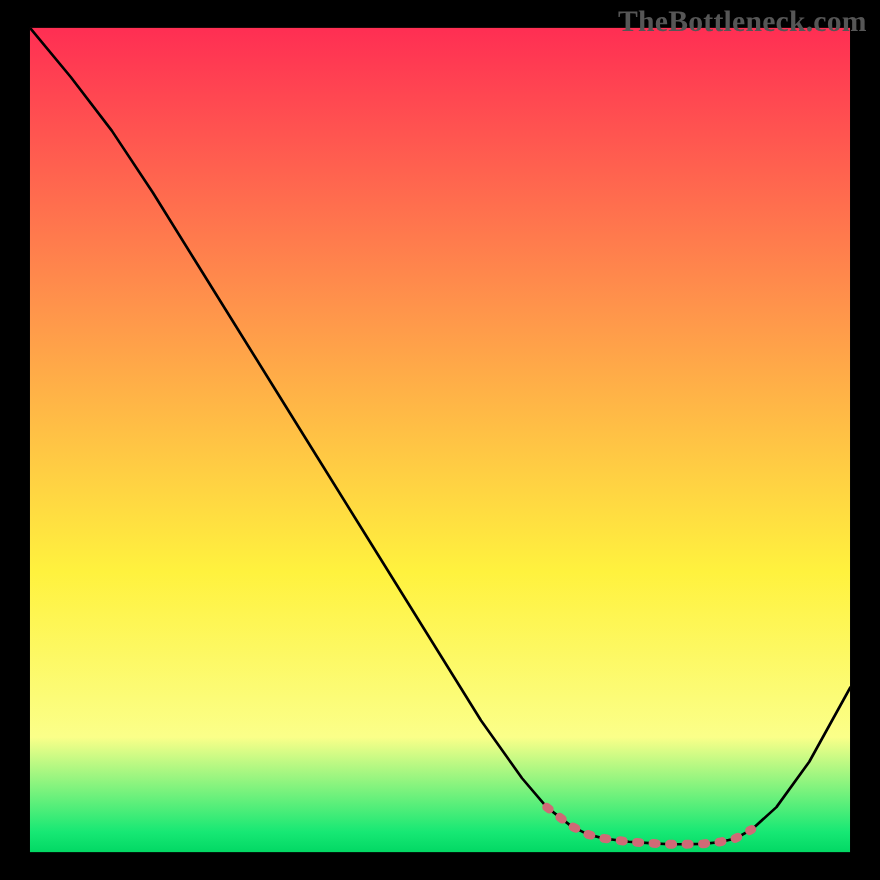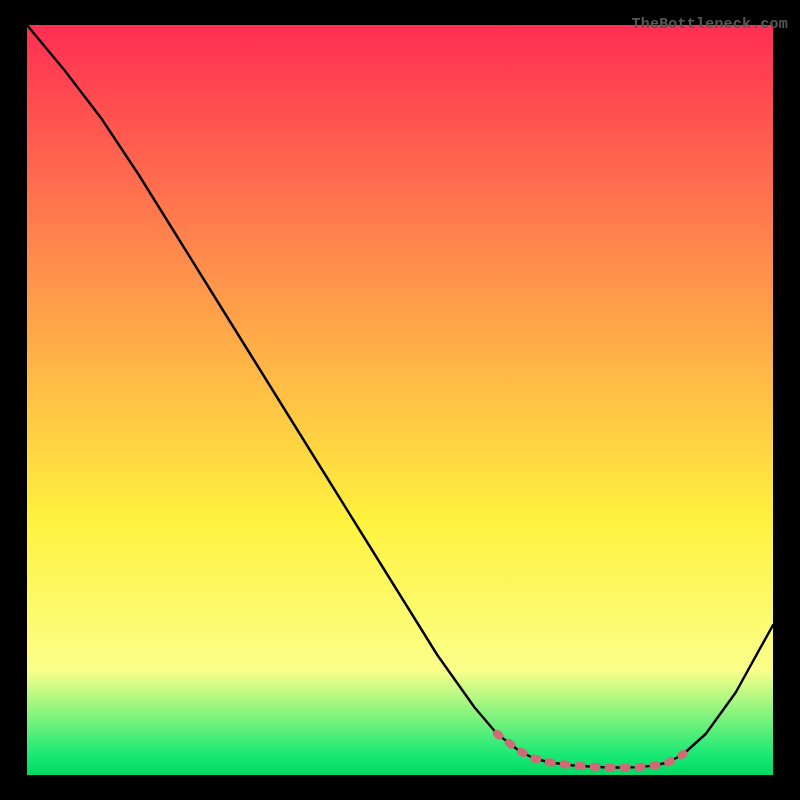--- a/index.html
+++ b/index.html
@@ -18,24 +18,24 @@
   .plot-area {
     position: absolute;
     left: 27px;
     top: 25px;
     width: 746px;
     height: 750px;
     overflow: hidden;
   }
   .watermark {
     position: absolute;
-    top: 16px;
+    top: 4px;
     right: 12px;
-    font-family: Liberation Mono, monospace;
-    font-size: 15px;
+    font-family: Liberation Serif, serif;
+    font-size: 27px;
     font-weight: 600;
     color: #565656;
     letter-spacing: 0.2px;
     z-index: 10;
   }
   svg.gradient-svg, svg.curve-svg {
     position: absolute;
     left: 0;
     top: 0;
     width: 746px;

